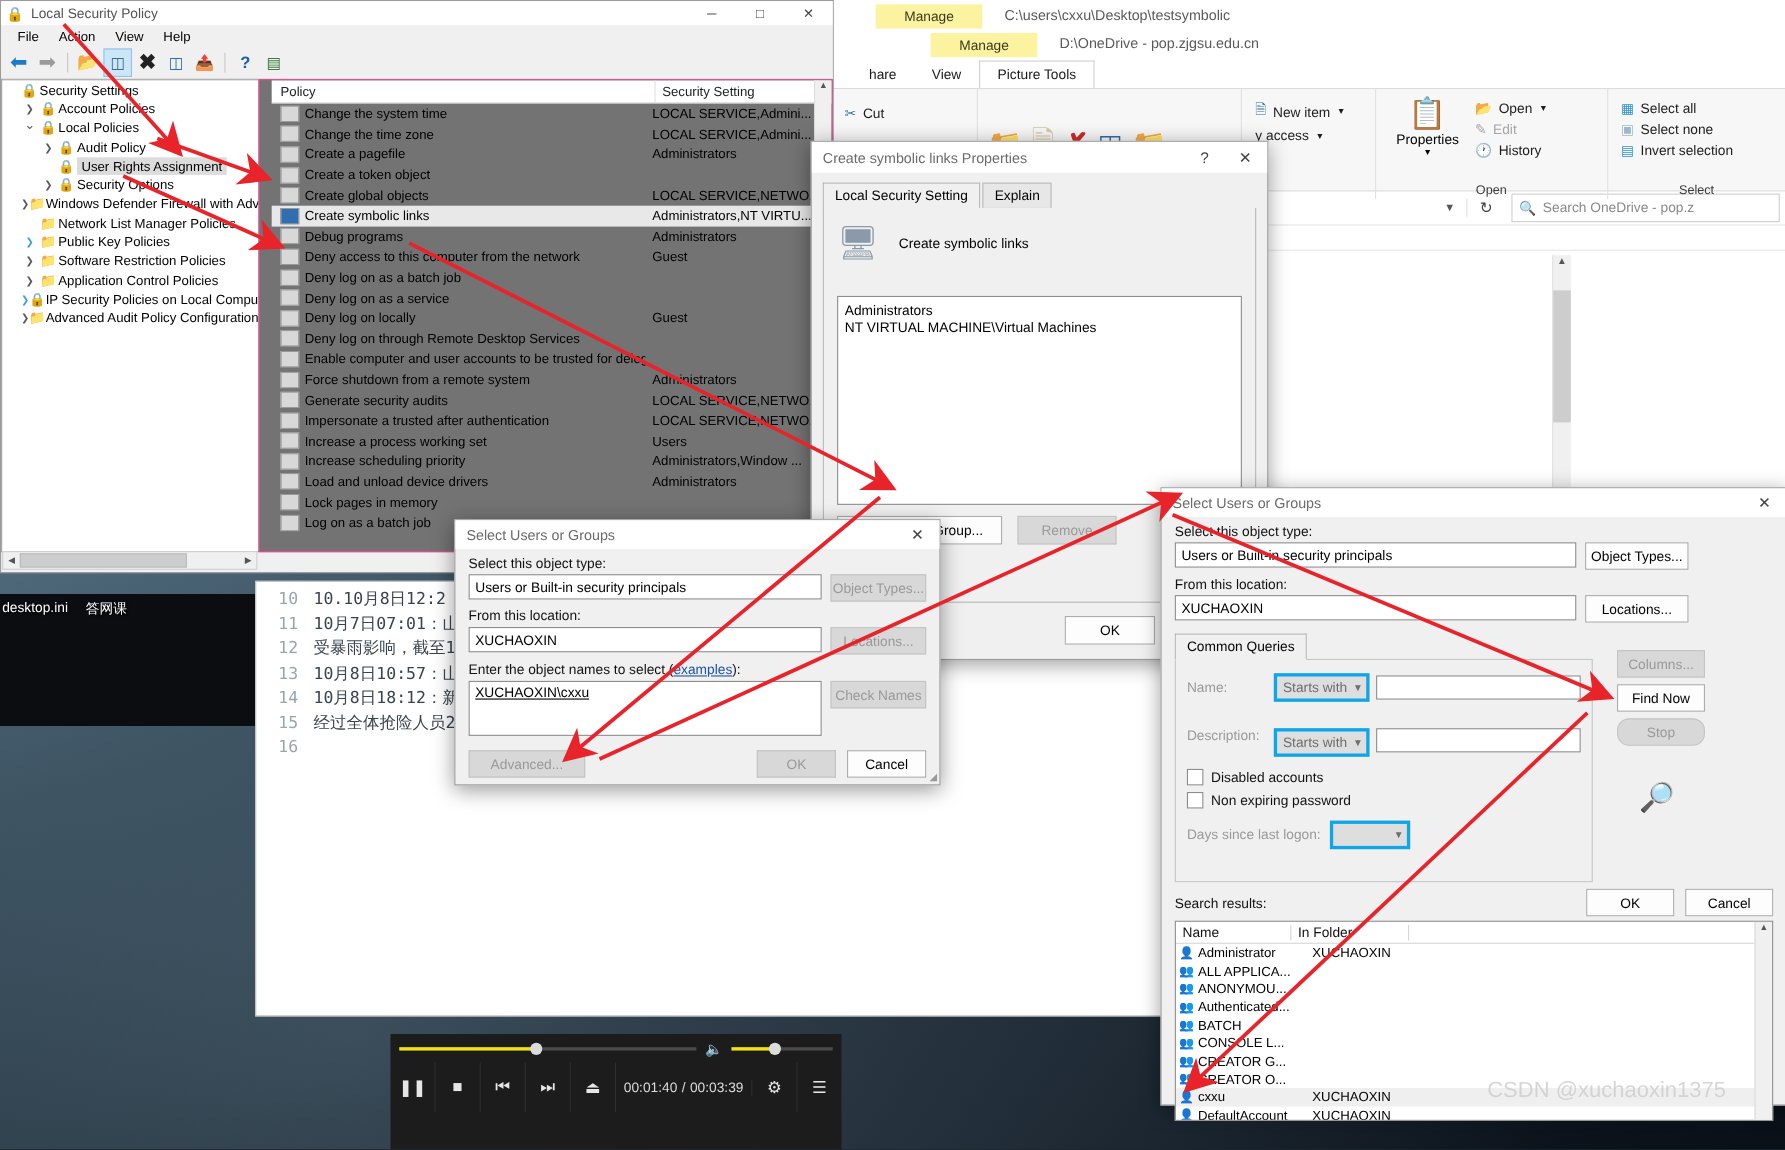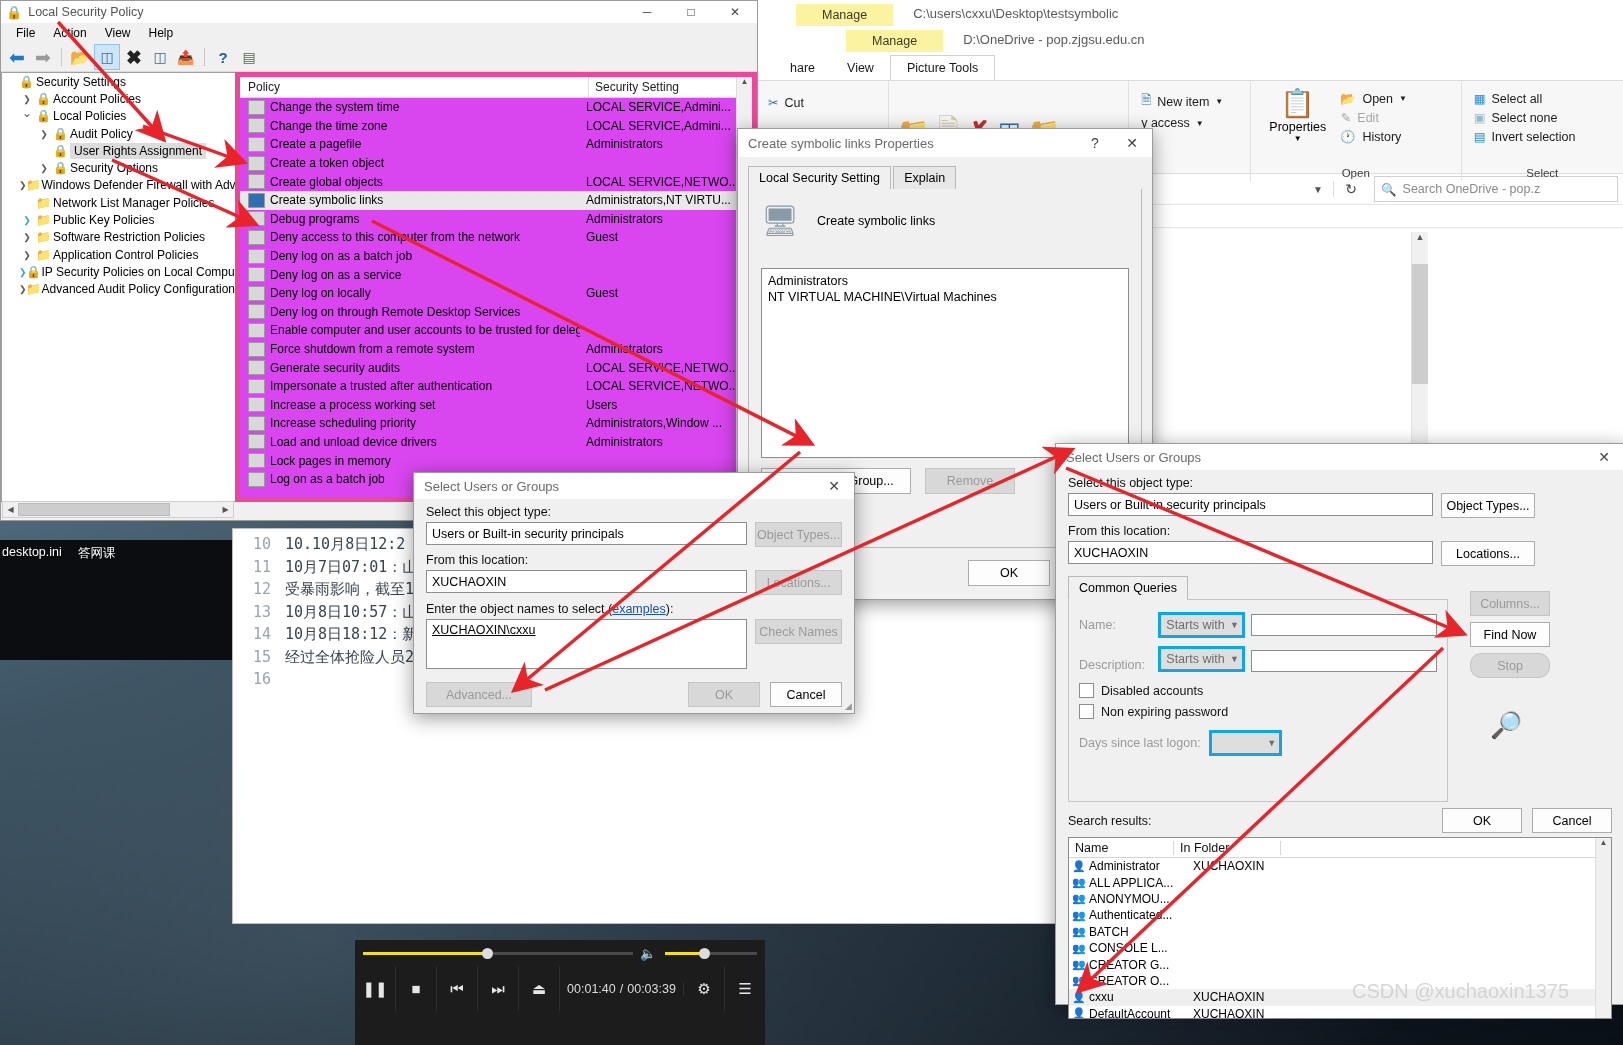--- a/index.html
+++ b/index.html
@@ -31,21 +31,21 @@
   .toolbar{height:28px;background:#f0f0f0;display:flex;align-items:center;padding-left:4px;gap:2px;
     border-bottom:1px solid #dcdcdc;}
   .tbtn{width:24px;height:24px;display:flex;align-items:center;justify-content:center;}
   .tsep{width:1px;height:18px;background:#c7c7c7;margin:0 4px;}
   .panes{display:flex;height:430px;}
   .treepane{width:233px;background:#fff;border:1px solid #a0a0a0;border-right:none;
      overflow:hidden;position:relative;}
   .tnode{height:17.3px;display:flex;align-items:center;font-size:12px;white-space:nowrap;}
   .tnode .exp{width:16px;text-align:center;color:#5a5a5a;font-size:9px;}
   .tnode .ic{width:18px;display:flex;align-items:center;justify-content:center;}
-  .listpane{flex:1;background:#d946ef;border:5px solid #ec4899;position:relative;overflow:hidden;}
+  .listpane{flex:1;background:#737373;border:1px solid #ec4899;position:relative;overflow:hidden;padding-left:11px;}
   .lhead{height:20px;background:#fff;border-bottom:1px solid #d8d8d8;display:flex;font-size:12px;
     color:#222;align-items:center;}
   .lhead .c1{width:340px;padding-left:8px;border-right:1px solid #e0e0e0;height:100%;
      display:flex;align-items:center;}
   .lhead .c2{flex:1;padding-left:6px;height:100%;display:flex;align-items:center;}
   .lrow{height:18.6px;display:flex;align-items:center;font-size:12px;}
   .lrow.hl{background:#e8e8e8;}
   .lrow .pol{width:340px;display:flex;align-items:center;overflow:hidden;white-space:nowrap;}
   .lrow .set{flex:1;padding-left:6px;white-space:nowrap;overflow:hidden;}
   .polico{width:15px;height:13px;margin:0 5px 0 8px;flex:none;}
@@ -749,21 +749,21 @@
         </div>
         <div class="gbox" style="height:177px;padding:12px 10px;">
           <div style="display:flex;align-items:center;gap:6px;">
             <span class="dlabel dis" style="width:76px;">Name:</span>
             <div class="combo" style="width:78px;height:20px;">
               <span>Starts with</span>
               <span class="cv">▼</span>
             </div>
             <div class="dfield" style="width:186px;height:20px;background:#fff;"></div>
           </div>
-          <div style="display:flex;align-items:flex-end;gap:6px;margin-top:8px;">
+          <div style="display:flex;align-items:flex-start;gap:6px;margin-top:24px;">
             <span class="dlabel dis" style="width:76px;">Description:</span>
             <div class="combo" style="width:78px;height:20px;">
               <span>Starts with</span>
               <span class="cv">▼</span>
             </div>
             <div class="dfield" style="width:186px;height:20px;background:#fff;"></div>
           </div>
           <div style="display:flex;align-items:center;gap:7px;margin-top:11px;">
             <span class="cbx"></span>
             <span class="dlabel">Disabled accounts</span>

